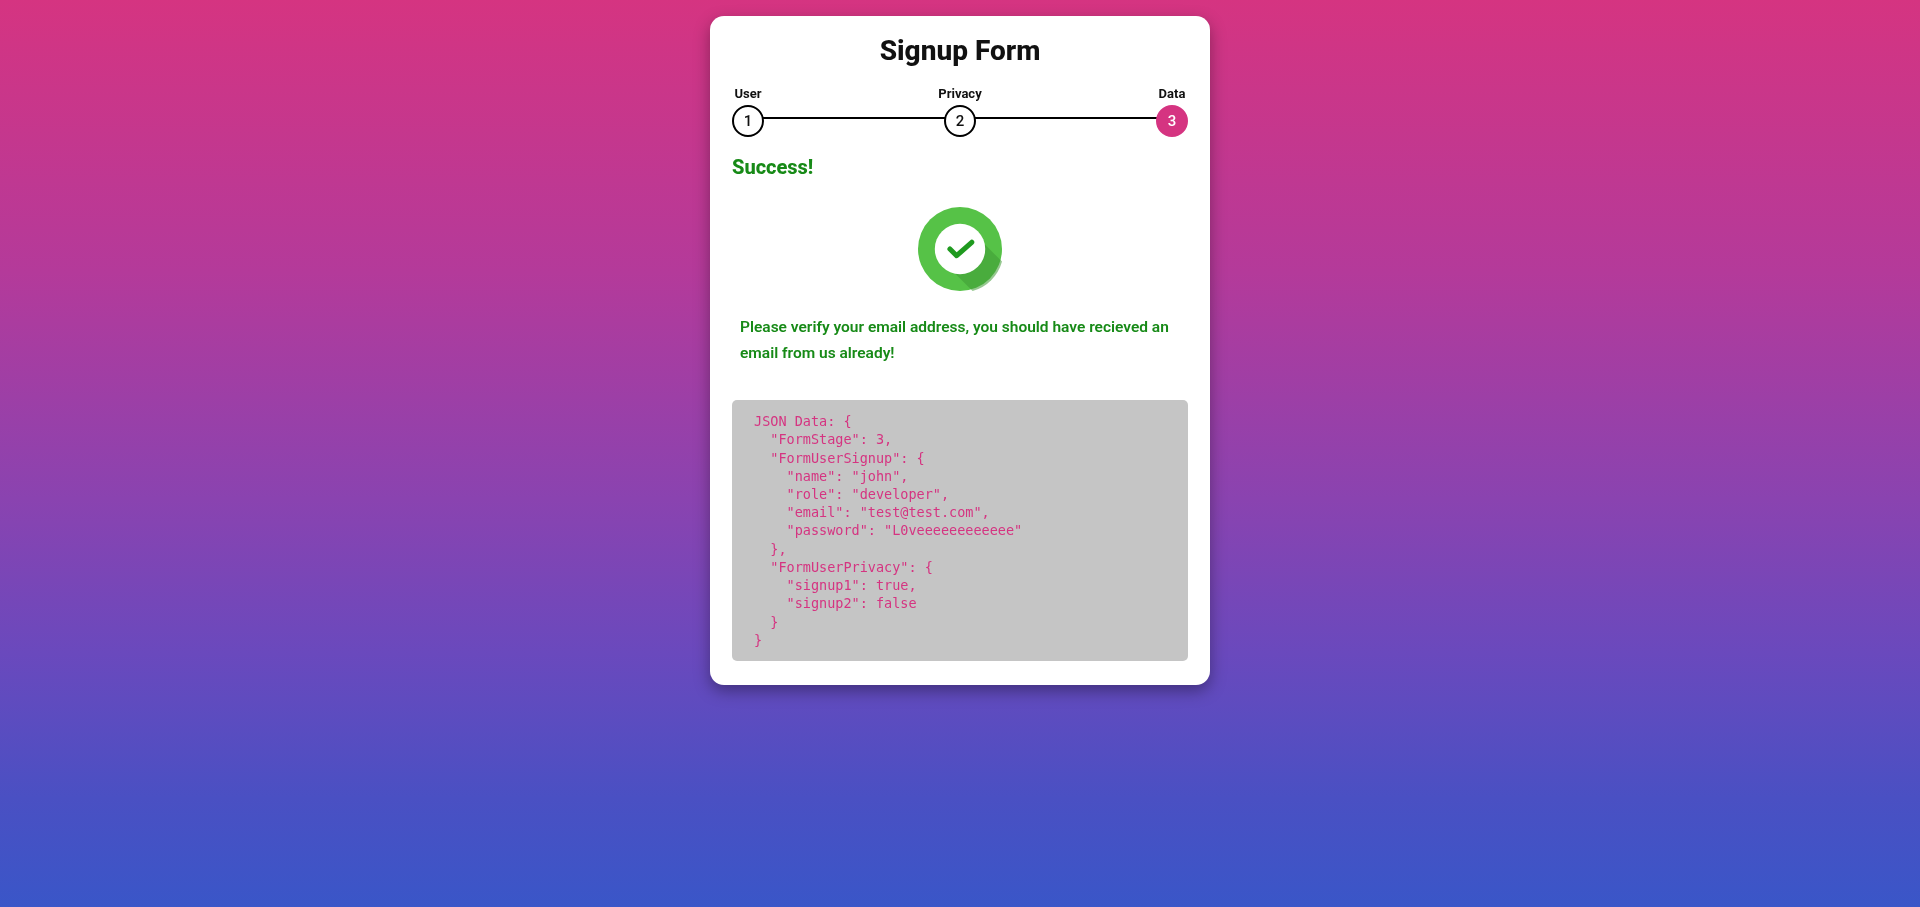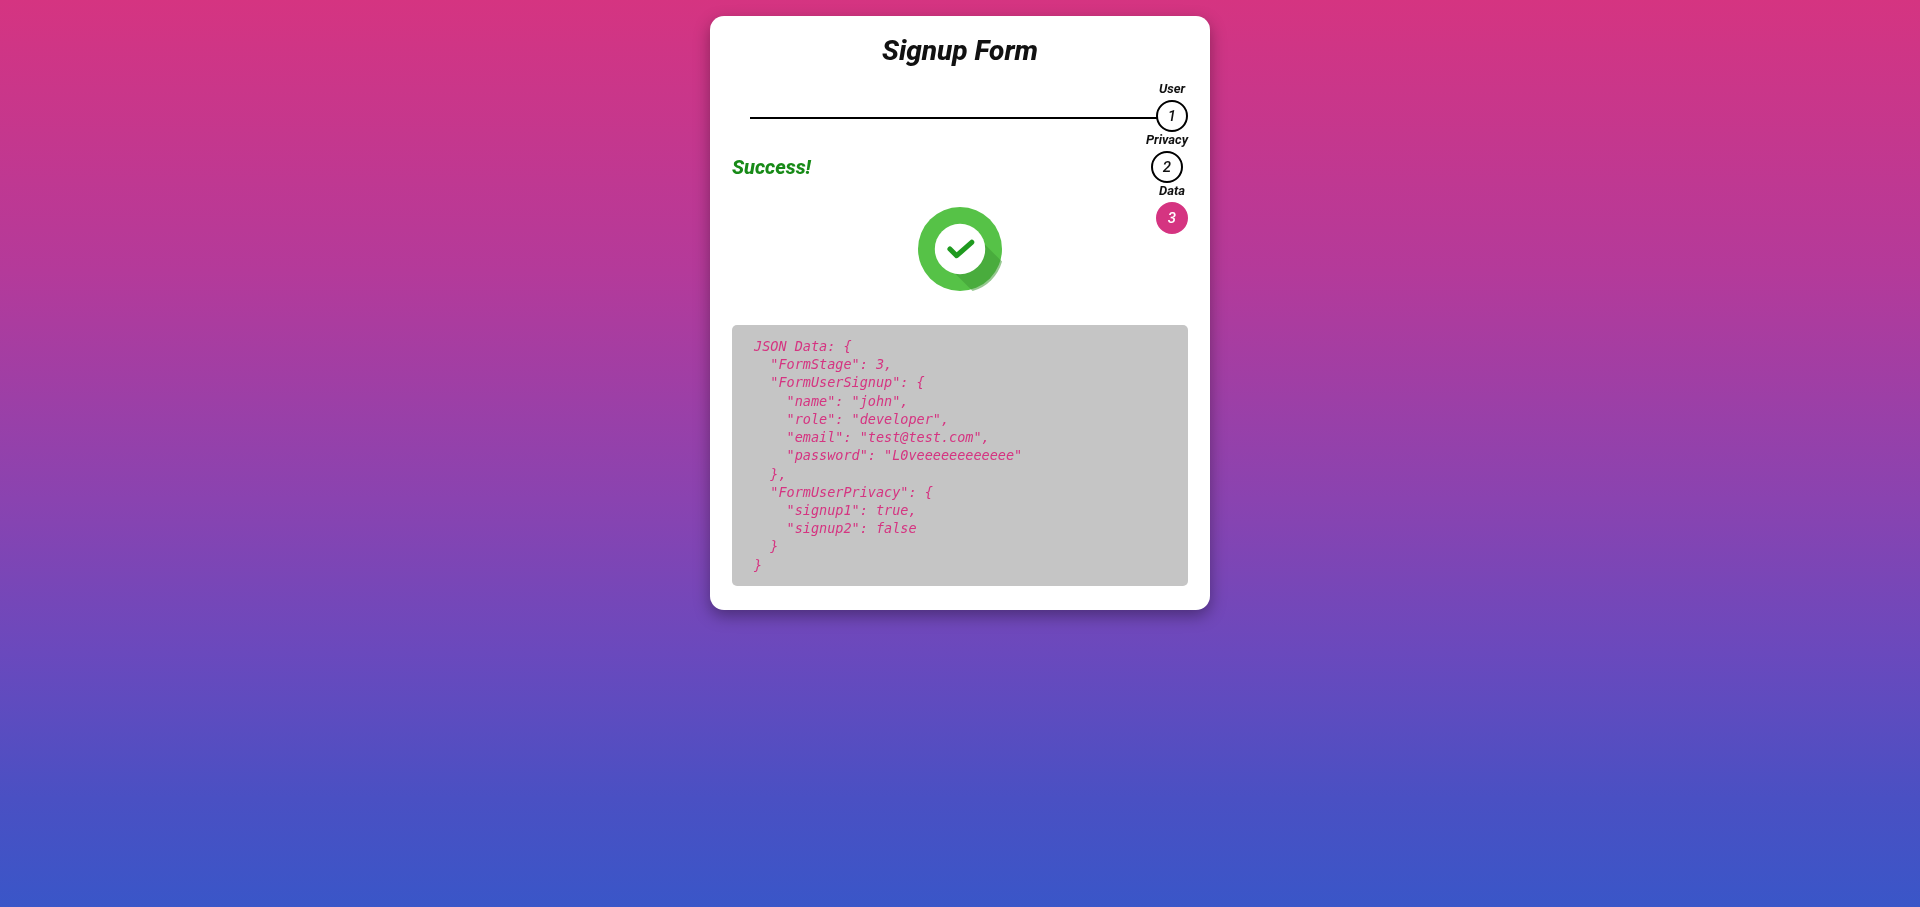--- a/index.html
+++ b/index.html
@@ -13,21 +13,20 @@
     justify-content: center;
     align-items: flex-start;
     padding-top: 16px;
   }
   .card {
     background: #ffffff;
     width: 500px;
     border-radius: 14px;
     box-shadow: 0 6px 16px rgba(0,0,0,0.35);
     padding: 18px 22px 24px 22px;
-    font-style: italic;
   }
   .title {
     text-align: center;
     font-size: 28px;
     font-weight: 800;
     color: #111;
     margin-bottom: 14px;
   }
 
   
@@ -45,21 +44,20 @@
     background: #000;
     z-index: 0;
   }
   .steps-row {
     position: relative;
     display: flex;
     justify-content: space-between;
     align-items: flex-end;
     z-index: 1;
     height: 56px;
-    flex-direction: column;
   }
   .step {
     display: flex;
     flex-direction: column;
     align-items: center;
     justify-content: flex-end;
     height: 56px;
   }
   .step-label {
     font-size: 13px;
@@ -153,20 +151,21 @@
       <svg viewBox="0 0 100 100" width="84" height="84" aria-hidden="true">
         <circle cx="50" cy="50" r="50" fill="#56c247"></circle>
         <path d="M50 0 A50 50 0 0 1 100 50 L50 50 Z" fill="#4aa93e" transform="rotate(45 50 50)" opacity="0.0"></path>
 
         <path d="M71 36 L100 65 A50 50 0 0 1 65 100 L36 71 Z" fill="#3f9a34" opacity="0.55"></path>
         <circle cx="50" cy="50" r="30" fill="#ffffff"></circle>
         <path d="M38 50 L46 58 L64 42" fill="none" stroke="#1f9a1f" stroke-width="6" stroke-linecap="round" stroke-linejoin="round"></path>
       </svg>
     </div>
 
+    <p class="success-text">Please verify your email address, you should have recieved an email from us already!</p>
   </div>
 
   <pre class="json-dump" id="json-dump">JSON Data: {
   "FormStage": 3,
   "FormUserSignup": {
     "name": "john",
     "role": "developer",
     "email": "test@test.com",
     "password": "L0veeeeeeeeeeee"
   },

